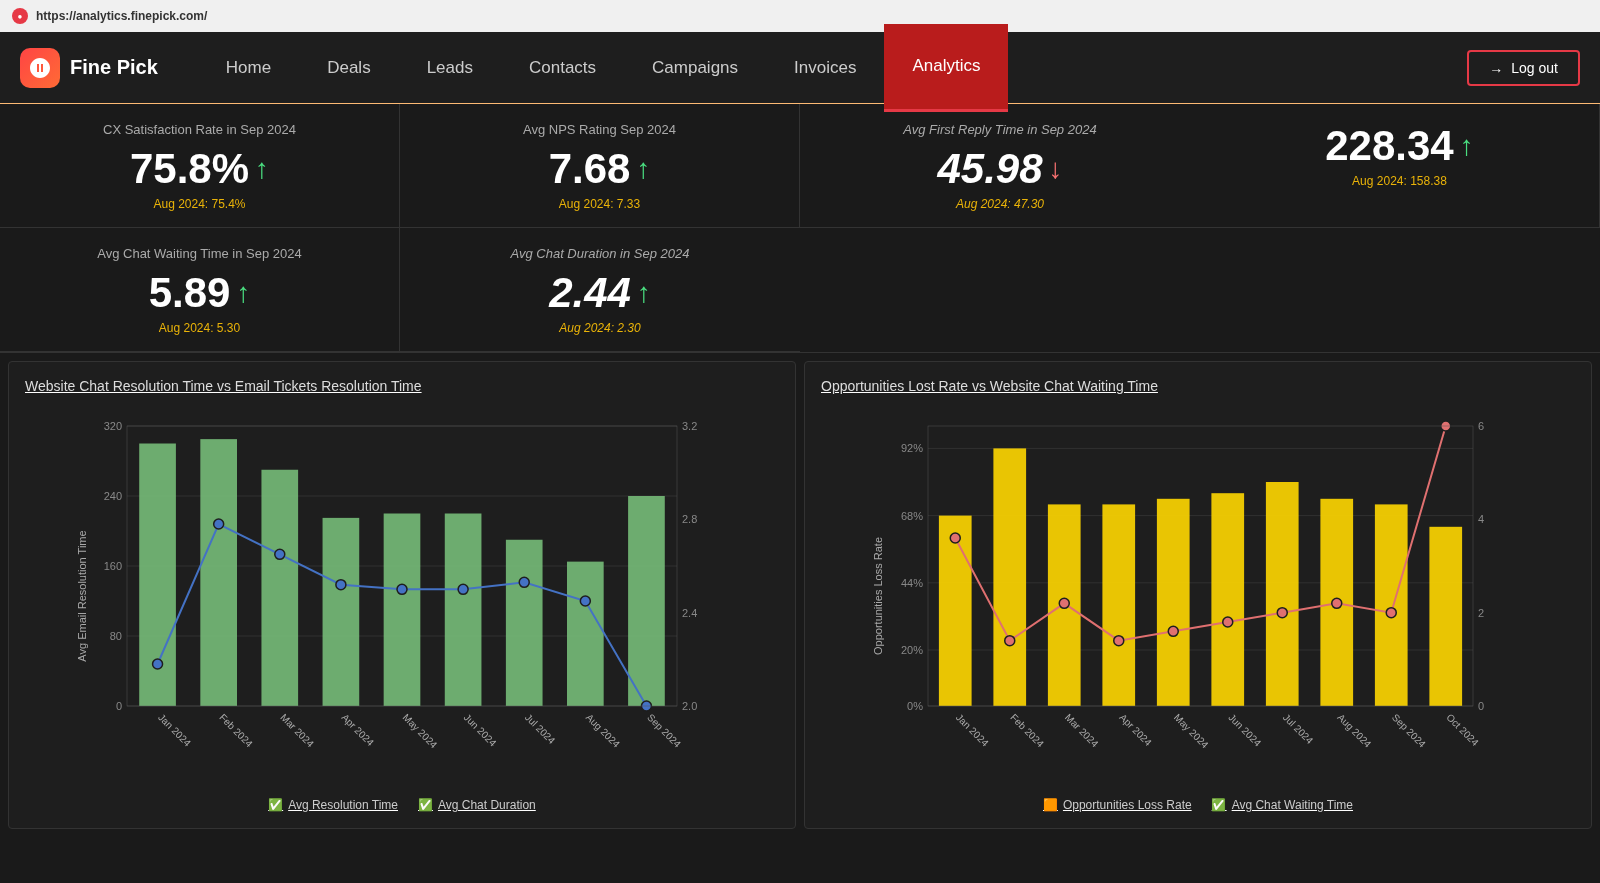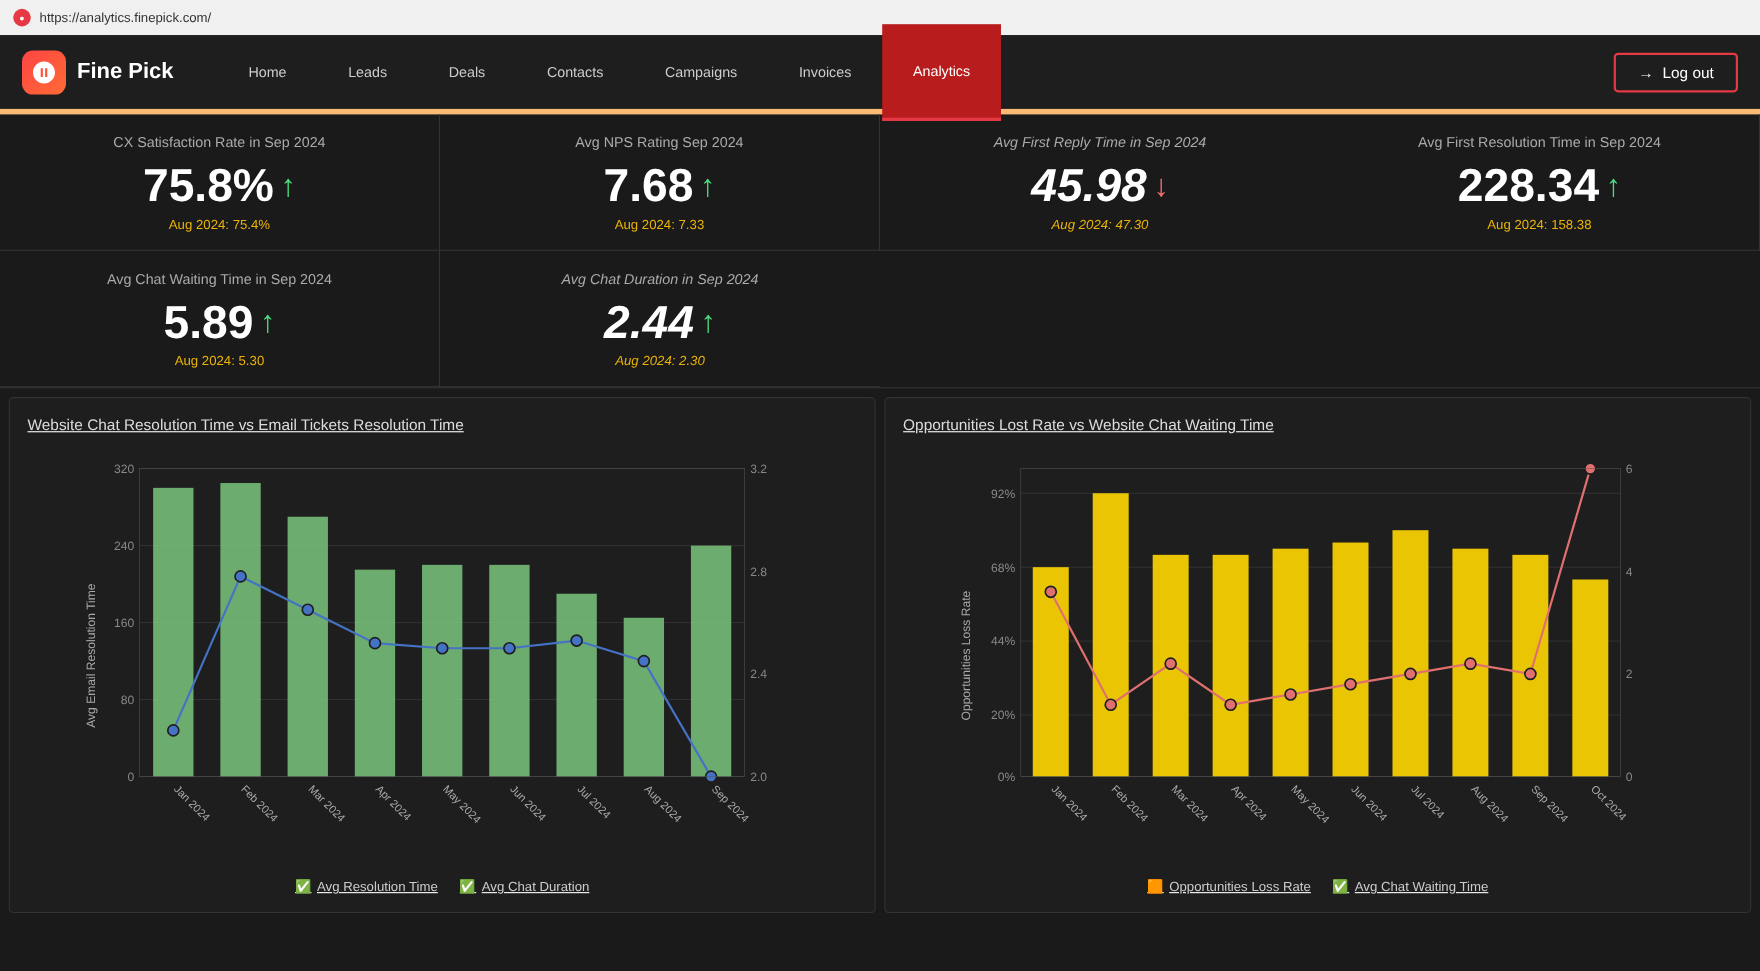--- a/index.html
+++ b/index.html
@@ -17,30 +17,31 @@
     .browser-bar .favicon {
       width: 16px; height: 16px;
       background: #e63946;
       border-radius: 50%;
       display: flex; align-items: center; justify-content: center;
       font-size: 8px; color: white;
     }
     .browser-bar .url {
       font-size: 12px;
       color: #333;
+      font-weight: bold;
     }
 
     
     nav {
       background: #1e1e1e;
       display: flex;
       align-items: center;
       height: 72px;
       padding: 12px 20px;
-      border-bottom: 5px solid #fdba74;
+      border-bottom: 1px solid #fdba74;
     }
     .logo-area {
       display: flex;
       align-items: center;
       gap: 10px;
       margin-right: 40px;
     }
     .logo-icon {
       width: 40px; height: 40px;
       background: linear-gradient(135deg, #ff4444, #ff6b35);
@@ -56,21 +57,21 @@
     .nav-links {
       display: flex;
       gap: 0;
       flex: 1;
     }
     .nav-link {
       padding: 0 28px;
       height: 88px;
       display: flex;
       align-items: center;
-      font-size: 13px;
+      font-size: 17px;
       color: #ccc;
       cursor: pointer;
       text-decoration: none;
       text-align: center;
     }
     .nav-link.active {
       background: #b91c1c;
       color: white;
       border-bottom: 3px solid #e63946;
     }
@@ -176,22 +177,22 @@
   <div class="logo-area">
     <div class="logo-icon">
       <svg width="24" height="24" viewBox="0 0 24 24" fill="white">
         <path d="M12 2C6.48 2 2 6.48 2 12s4.48 10 10 10 10-4.48 10-10S17.52 2 12 2zm-1 14H9V8h2v8zm4 0h-2V8h2v8z"></path>
       </svg>
     </div>
     <span class="logo-text">Fine Pick</span>
   </div>
   <div class="nav-links">
     <a class="nav-link">Home</a>
+    <a class="nav-link">Deals</a>
     <a class="nav-link">Leads</a>
-    <a class="nav-link">Deals</a>
     <a class="nav-link">Contacts</a>
     <a class="nav-link">Campaigns</a>
     <a class="nav-link">Invoices</a>
     <a class="nav-link active">Analytics</a>
   </div>
   <button class="logout-btn">
     <span>→</span>
     <span>Log out</span>
   </button>
 </nav>
@@ -215,21 +216,20 @@
   </div>
     <div class="stat-card">
     <div class="stat-title">Avg First Reply Time in Sep 2024</div>
     <div class="stat-value">
       <span>45.98</span>
       <span class="arrow-down">↓</span>
     </div>
     <div class="stat-prev">Aug 2024: 47.30</div>
   </div>
     <div class="stat-card">
-    <div class="stat-title">Avg First Resolution Time in Sep 2024</div>
     <div class="stat-value">
       <span>228.34</span>
       <span class="arrow-up">↑</span>
     </div>
     <div class="stat-prev">Aug 2024: 158.38</div>
   </div>
     <div class="stat-card">
     <div class="stat-title">Avg Chat Waiting Time in Sep 2024</div>
     <div class="stat-value">
       <span>5.89</span>

